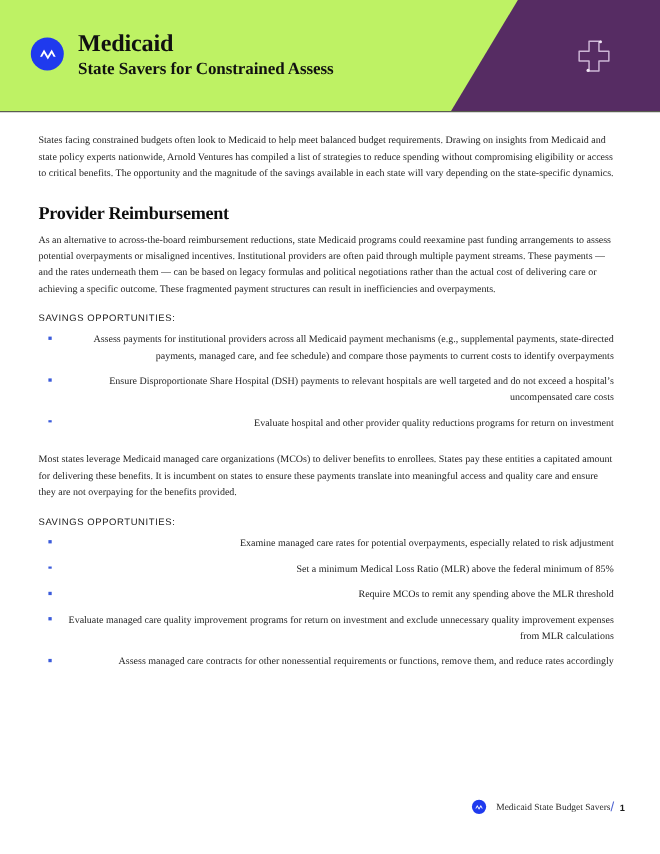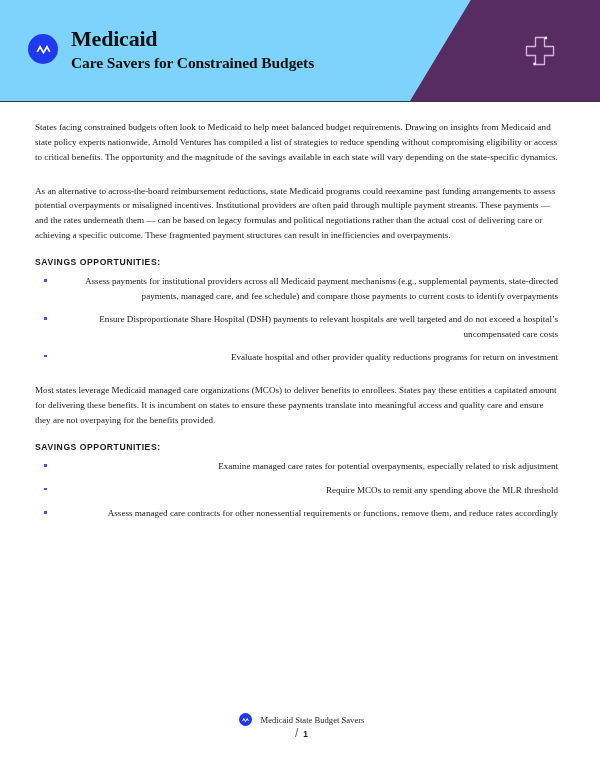--- a/index.html
+++ b/index.html
@@ -15,21 +15,21 @@
     color: #1c1c1c;
     position: relative;
     overflow: hidden;
   }
 
   
   .header {
     position: relative;
     height: 101px;
     width: 600px;
-    background: #7dd3fc;
+    background: #bef264;
     overflow: hidden;
     padding-left: 25px;
   }
 
   .header-purple {
     position: absolute;
     top: 0;
     right: 0;
     width: 190px;
     height: 101px;
@@ -117,21 +117,21 @@
 
   .section-body {
     font-size: 9.1px;
     line-height: 1.62;
     color: #1c1c1c;
   }
 
   .savings-label {
     font-family: "Liberation Sans", sans-serif;
     font-size: 8.6px;
-    font-weight: bold;
+    font-weight: normal;
     letter-spacing: 0.55px;
     color: #1a1a1a;
     margin-top: 15px;
     margin-bottom: 7px;
   }
 
   .bullets { list-style: none; }
 
   .bullet {
     position: relative;
@@ -156,22 +156,21 @@
 
   
   .footer {
     position: absolute;
     left: 0;
     bottom: 36px;
     width: 600px;
     padding: 0 32px 0 35px;
     display: flex;
     align-items: center;
-    justify-content: flex-start;
-    flex-direction: column;
+    justify-content: flex-end;
   }
 
   .footer-left {
     display: flex;
     align-items: center;
     gap: 9px;
   }
 
   .footer-logo {
     width: 13px;
@@ -224,31 +223,32 @@
   </span>
 
   <div class="header-left">
     <span class="logo-circle">
       <svg viewBox="0 0 24 24" width="19" height="19" aria-hidden="true">
         <path d="M3 16 L7.6 7.5 L12 15 L16.4 7.5 L21 16 L18.6 16 L16.4 11.9 L12 19.2 L7.6 11.9 L5.4 16 Z" fill="#ffffff"></path>
       </svg>
     </span>
     <div class="header-titles">
       <div class="header-title">Medicaid</div>
-      <div class="header-subtitle">Care Savers for Constrained Budgets</div>
+      <div class="header-subtitle">State Savers for Constrained Assess</div>
     </div>
   </div>
 </div>
 <div class="header-rule"></div>
 
 <div class="content">
 
   <p class="intro">States facing constrained budgets often look to Medicaid to help meet balanced budget requirements. Drawing on insights from Medicaid and state policy experts nationwide, Arnold Ventures has compiled a list of strategies to reduce spending without compromising eligibility or access to critical benefits. The opportunity and the magnitude of the savings available in each state will vary depending on the state-specific dynamics.</p>
 
   <div class="section">
+    <h2 class="section-heading">Provider Reimbursement</h2>
     <p class="section-body">As an alternative to across-the-board reimbursement reductions, state Medicaid programs could reexamine past funding arrangements to assess potential overpayments or misaligned incentives. Institutional providers are often paid through multiple payment streams. These payments — and the rates underneath them — can be based on legacy formulas and political negotiations rather than the actual cost of delivering care or achieving a specific outcome. These fragmented payment structures can result in inefficiencies and overpayments.</p>
     <div class="savings-label">SAVINGS OPPORTUNITIES:</div>
     <ul class="bullets">
       <li class="bullet">
         <span class="dot"></span>
         <span>Assess payments for institutional providers across all Medicaid payment mechanisms (e.g., supplemental payments, state-directed payments, managed care, and fee schedule) and compare those payments to current costs to identify overpayments</span>
       </li>
       <li class="bullet">
         <span class="dot"></span>
         <span>Ensure Disproportionate Share Hospital (DSH) payments to relevant hospitals are well targeted and do not exceed a hospital’s uncompensated care costs</span>
@@ -263,24 +263,29 @@
   <div class="section">
     <p class="section-body">Most states leverage Medicaid managed care organizations (MCOs) to deliver benefits to enrollees. States pay these entities a capitated amount for delivering these benefits. It is incumbent on states to ensure these payments translate into meaningful access and quality care and ensure they are not overpaying for the benefits provided.</p>
     <div class="savings-label">SAVINGS OPPORTUNITIES:</div>
     <ul class="bullets">
       <li class="bullet">
         <span class="dot"></span>
         <span>Examine managed care rates for potential overpayments, especially related to risk adjustment</span>
       </li>
       <li class="bullet">
         <span class="dot"></span>
+        <span>Set a minimum Medical Loss Ratio (MLR) above the federal minimum of 85%</span>
       </li>
       <li class="bullet">
         <span class="dot"></span>
         <span>Require MCOs to remit any spending above the MLR threshold</span>
+      </li>
+      <li class="bullet">
+        <span class="dot"></span>
+        <span>Evaluate managed care quality improvement programs for return on investment and exclude unnecessary quality improvement expenses from MLR calculations</span>
       </li>
       <li class="bullet">
         <span class="dot"></span>
         <span>Assess managed care contracts for other nonessential requirements or functions, remove them, and reduce rates accordingly</span>
       </li>
     </ul>
   </div>
 
 </div>
 

